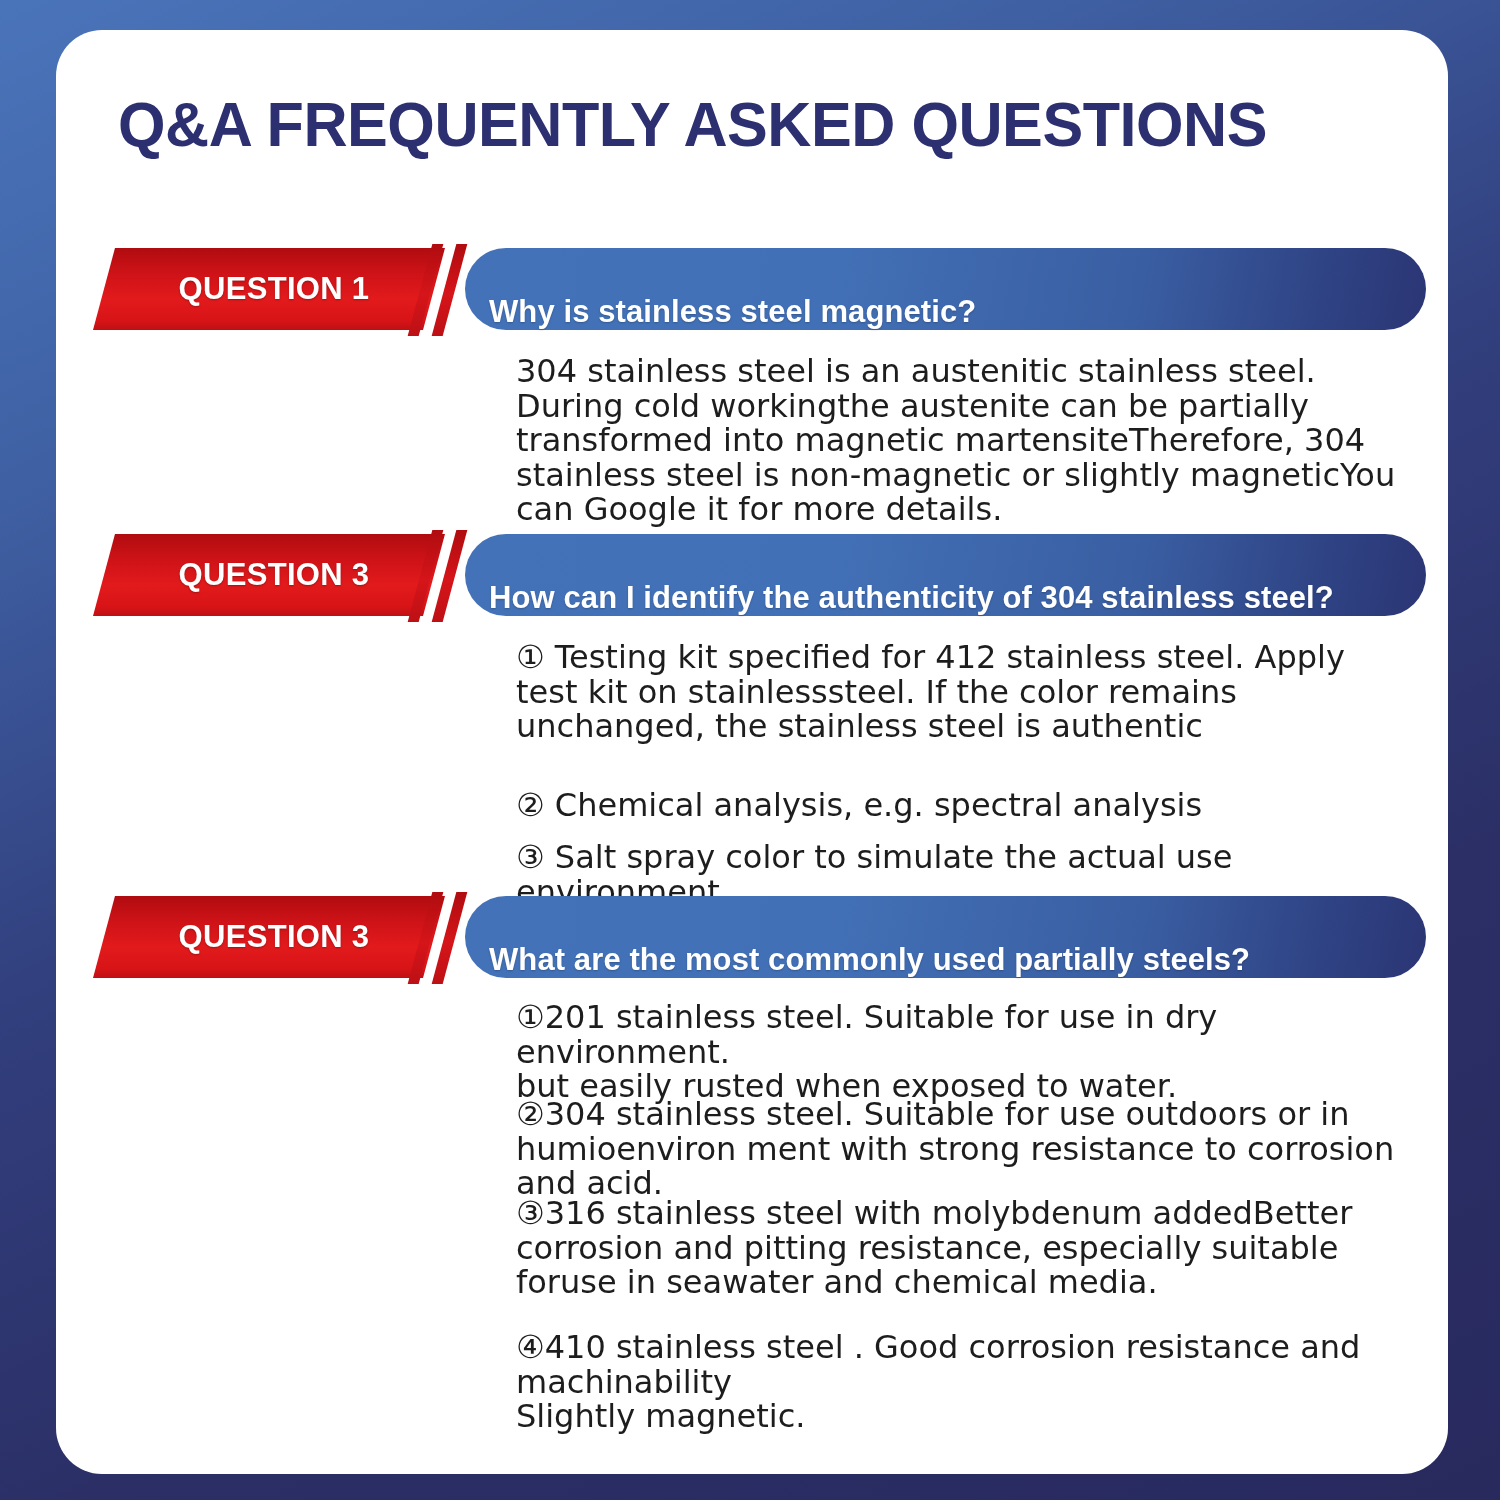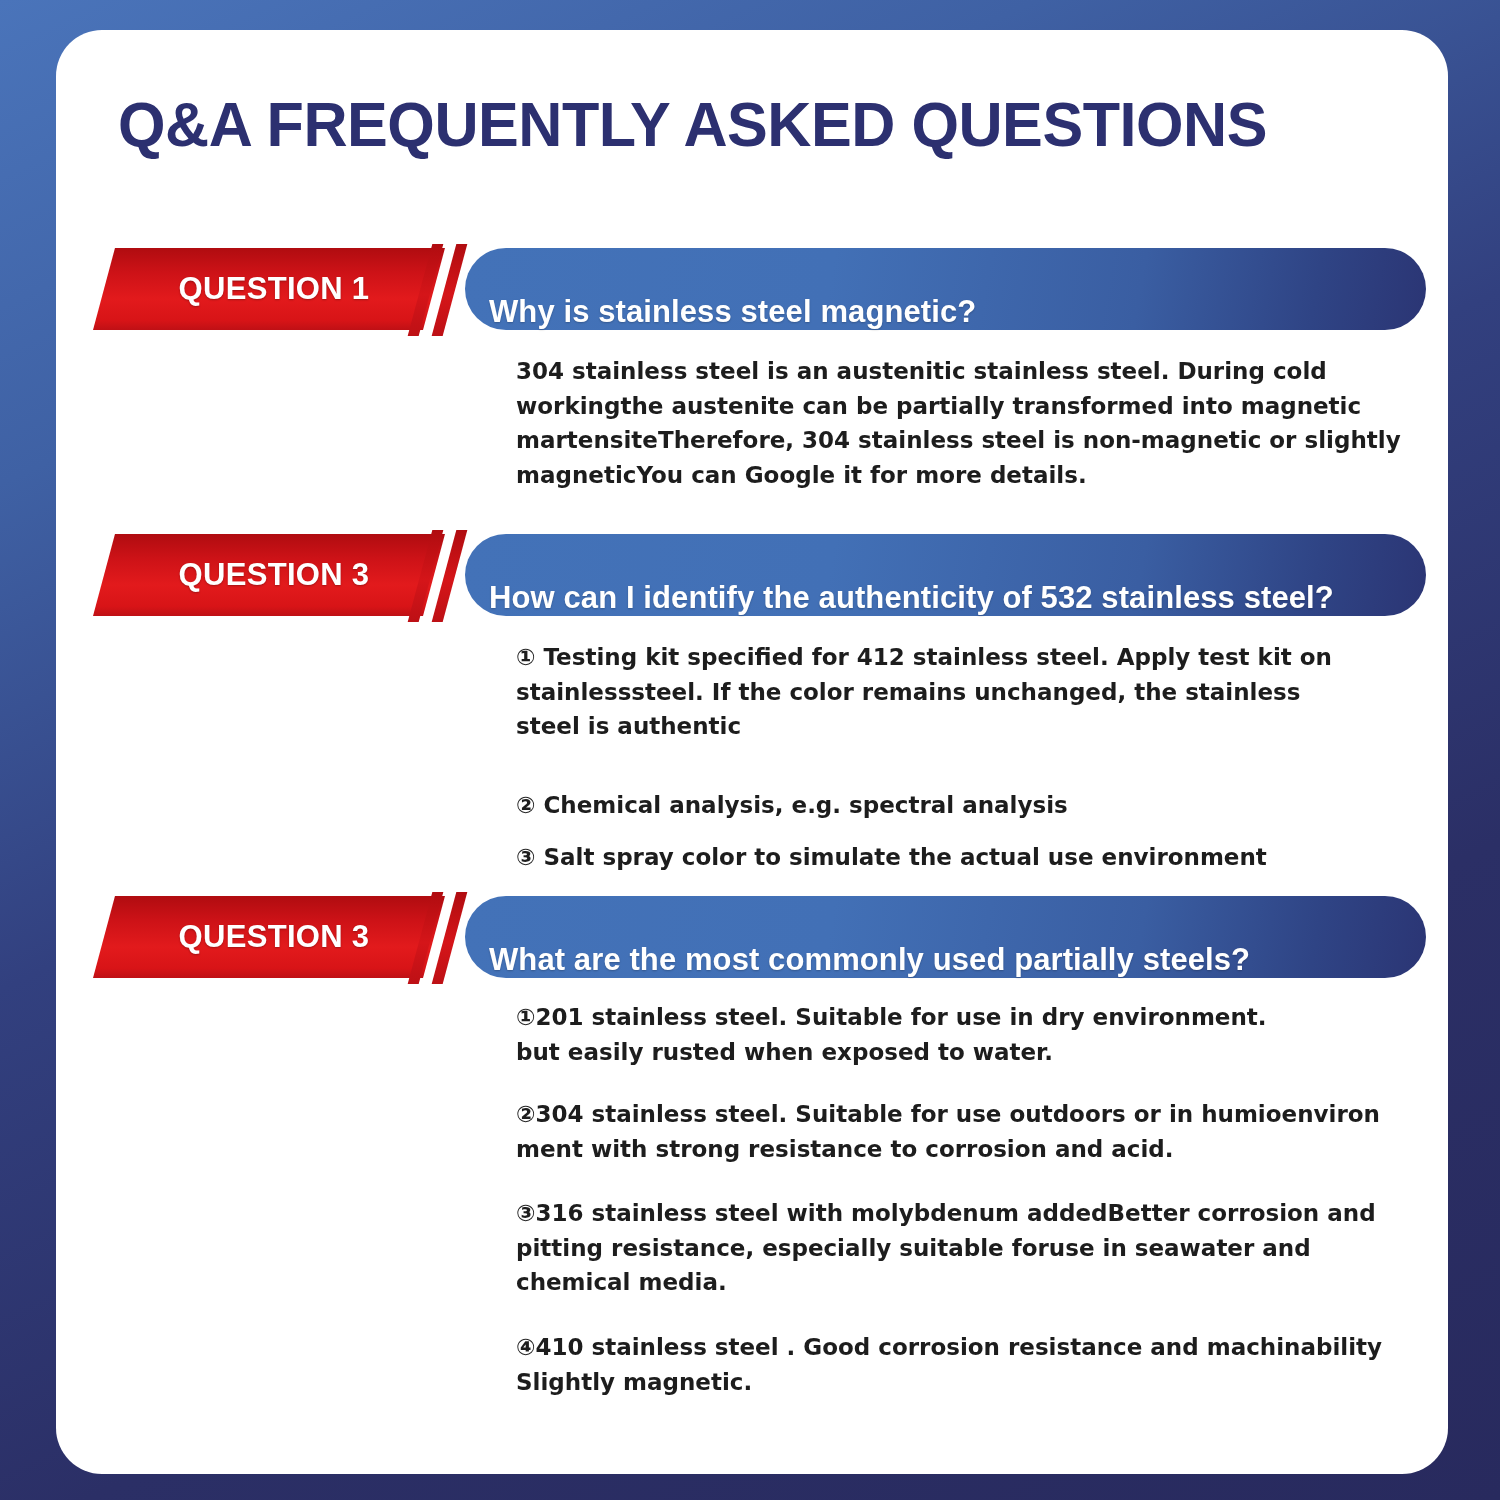--- a/index.html
+++ b/index.html
@@ -120,24 +120,24 @@
     letter-spacing: 0.1px;
     text-shadow: 0 1px 2px rgba(0,0,0,0.22);
     white-space: nowrap;
   }
 
   
   .answer {
     position: absolute;
     left: 516px;
     color: #1d1d1d;
-    font-size: 23px;
+    font-size: 32px;
     line-height: 34.5px;
     font-family: "DejaVu Sans", sans-serif;
-    font-weight: 700;
+    font-weight: 400;
     white-space: pre-line;
   }
 
   .answer.w1 { width: 890px; }
   .answer.w2 { width: 830px; }
   .answer.w3 { width: 915px; }
 </style>
 </head>
 <body>
 
@@ -162,21 +162,21 @@
   <div class="answer w1" style="top:354px;">304 stainless steel is an austenitic stainless steel. During cold workingthe austenite can be partially transformed into magnetic martensiteTherefore, 304 stainless steel is non-magnetic or slightly magneticYou can Google it for more details.</div>
 
   <div class="qrow" style="top:534px;">
     <div class="tag-wrap">
       <div class="tag-shape"></div>
       <div class="tag-label">QUESTION 3</div>
     </div>
     <div class="slash s1"></div>
     <div class="slash s2"></div>
     <div class="qbar">
-      <div class="qbar-text">How can I identify the authenticity of 532 stainless steel?</div>
+      <div class="qbar-text">How can I identify the authenticity of 304 stainless steel?</div>
     </div>
   </div>
 
   <div class="answer w2" style="top:640px;">① Testing kit specified for 412 stainless steel. Apply test kit on stainlesssteel. If the color remains unchanged, the stainless steel is authentic</div>
   <div class="answer w2" style="top:788px;">② Chemical analysis, e.g. spectral analysis</div>
   <div class="answer w2" style="top:840px;">③ Salt spray color to simulate the actual use environment</div>
 
   <div class="qrow" style="top:896px;">
     <div class="tag-wrap">
       <div class="tag-shape"></div>

